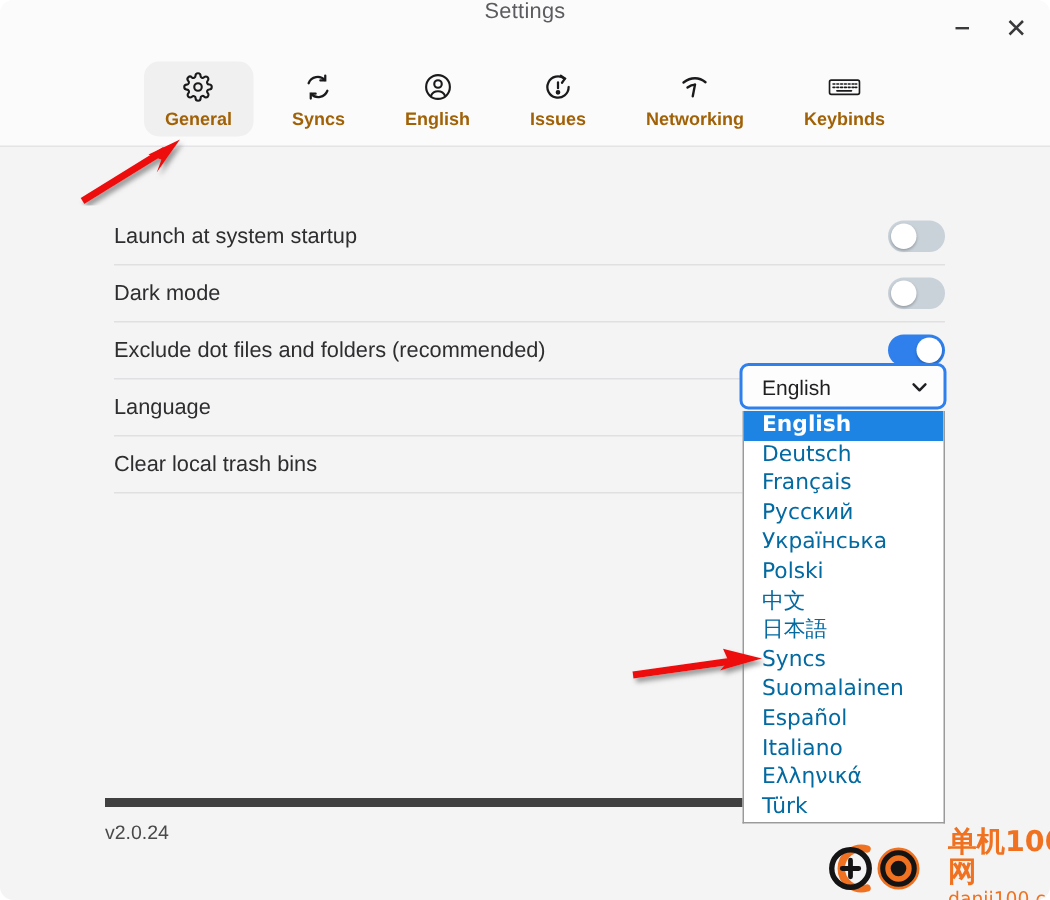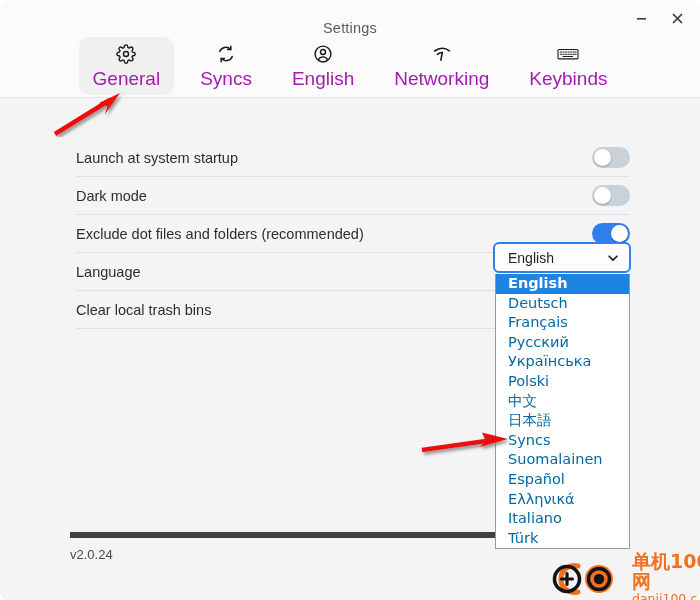--- a/index.html
+++ b/index.html
@@ -20,21 +20,21 @@
     border-radius: 9px;
     overflow: hidden;
   }
 
   
   #titlebar {
     position: relative;
     height: 36px;
     background: #fbfbfb;
     display: flex;
-    align-items: flex-end;
+    align-items: flex-start;
     justify-content: center;
   }
   #title-text {
     font-size: 14.5px;
     color: #5c5c60;
     letter-spacing: 0.2px;
   }
   #window-controls {
     position: absolute;
     right: 8px;
@@ -78,23 +78,23 @@
   }
   .tab.active { background: #f0f0f0; }
   .tab .tab-icon {
     height: 22px;
     display: flex;
     align-items: center;
     justify-content: center;
     color: #1a1a1c;
   }
   .tab .tab-label {
-    font-size: 19px;
-    color: #a21caf;
-    font-weight: 400;
+    font-size: 12px;
+    color: #a16207;
+    font-weight: 700;
     white-space: nowrap;
   }
 
   
   #content {
     position: relative;
     height: calc(600px - 36px - 62px);
     background: #f4f4f4;
     padding: 0 0 0 0;
   }
@@ -290,20 +290,31 @@
       <span class="tab-icon">
         <svg width="20" height="20" viewBox="0 0 24 24" fill="none" stroke="currentColor" stroke-width="1.7">
           <circle cx="12" cy="12" r="9.5"></circle>
           <circle cx="12" cy="9.6" r="3"></circle>
           <path d="M6.3 19.2a6.2 6.2 0 0 1 11.4 0"></path>
         </svg>
       </span>
       <span class="tab-label">English</span>
     </div>
 
+    <div class="tab">
+      <span class="tab-icon">
+        <svg width="20" height="20" viewBox="0 0 24 24" fill="none" stroke="currentColor" stroke-width="1.8" stroke-linecap="round">
+          <path d="M20.5 12a8.5 8.5 0 1 1-3.2-6.6"></path>
+          <path d="M14.2 2.9l3.4 2.4-2.4 3.3"></path>
+          <path d="M12 8.3v4.6"></path>
+          <circle cx="12" cy="16.2" r="1"></circle>
+        </svg>
+      </span>
+      <span class="tab-label">Issues</span>
+    </div>
 
     <div class="tab">
       <span class="tab-icon">
         <svg width="22" height="20" viewBox="0 0 24 24" fill="none" stroke="currentColor" stroke-width="1.9" stroke-linecap="round">
           <path d="M3.2 8.4C6.2 6.1 9.3 5 12.4 5c3.1 0 5.9 1.1 8.4 3.2"></path>
           <path d="M6.4 12.4c2-1.5 4-2.3 6-2.3"></path>
           <path d="M12.4 10.1L10.6 19.4"></path>
         </svg>
       </span>
       <span class="tab-label">Networking</span>
@@ -365,22 +376,22 @@
             <div class="opt">Deutsch</div>
             <div class="opt">Français</div>
             <div class="opt">Русский</div>
             <div class="opt">Українська</div>
             <div class="opt">Polski</div>
             <div class="opt">中文</div>
             <div class="opt">日本語</div>
             <div class="opt">Syncs</div>
             <div class="opt">Suomalainen</div>
             <div class="opt">Español</div>
+            <div class="opt">Italiano</div>
             <div class="opt">Ελληνικά</div>
-            <div class="opt">Italiano</div>
             <div class="opt">Türk</div>
           </div>
       </div>
 
 
       <div class="row">
         <span class="row-label">Clear local trash bins</span>
       </div>
 
     </div>

